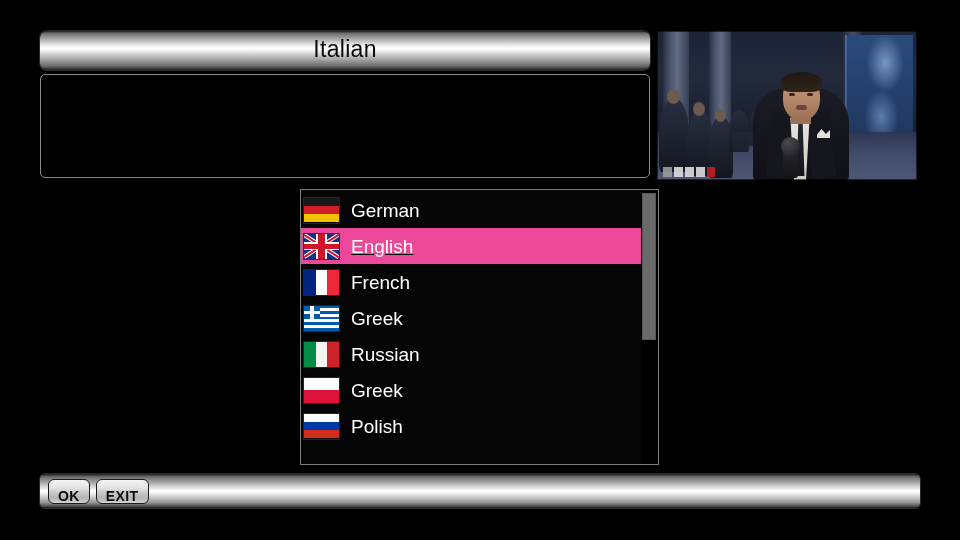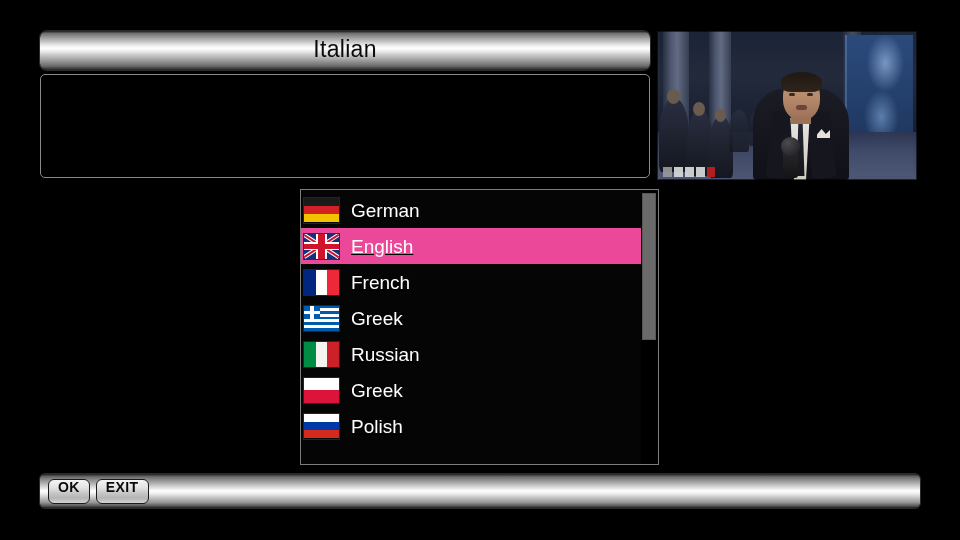--- a/index.html
+++ b/index.html
@@ -383,21 +383,21 @@
     padding: 0 9px;
     border-radius: 6px;
     border: 1px solid #1c1c1c;
     background: linear-gradient(to bottom,
         #f4f4f4 0%,
         #e2e2e2 35%,
         #c9c9c9 55%,
         #b4b4b4 78%,
         #d2d2d2 100%);
     display: flex;
-    align-items: flex-start;
+    align-items: flex-end;
     justify-content: center;
     box-sizing: border-box;
   }
   .softkey-label {
     font-size: 14px;
     font-weight: bold;
     color: #0a0a0a;
     line-height: 1;
     letter-spacing: 0.4px;
   }

